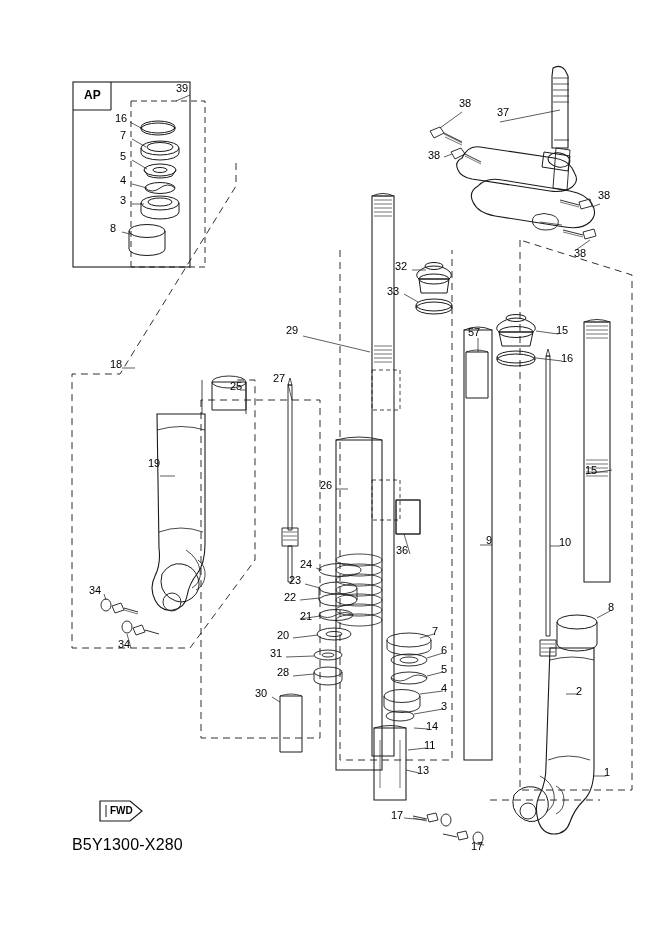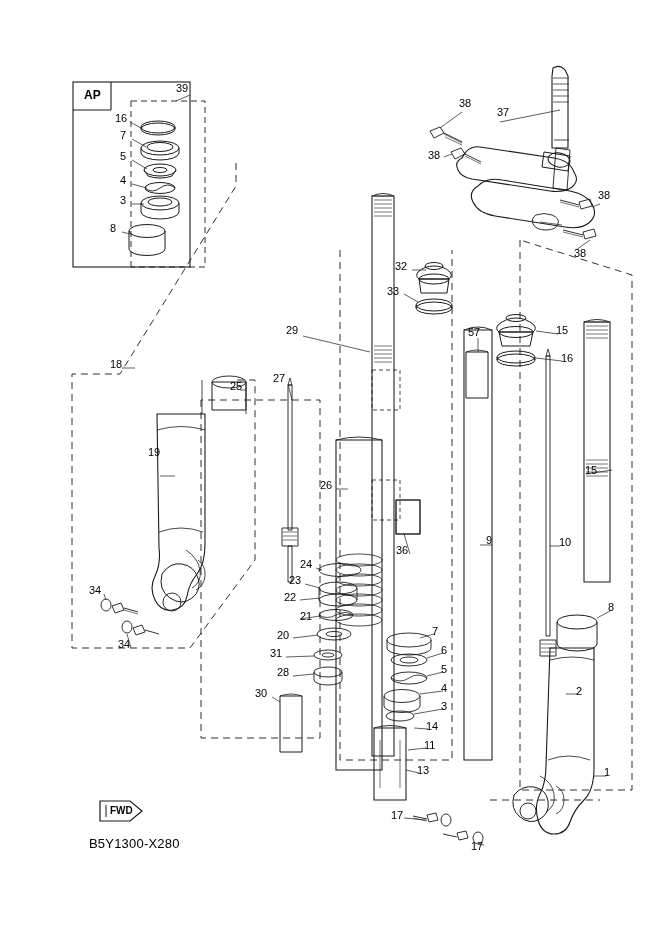--- a/index.html
+++ b/index.html
@@ -35,24 +35,23 @@
     line-height: 11px;
   }
   .apbox-label {
     position: absolute;
     font-size: 12px;
     font-weight: bold;
     color: #000;
   }
   .partcode {
     position: absolute;
-    font-size: 13px;
+    font-size: 16px;
     color: #000;
     letter-spacing: 0.2px;
-    margin-left: 17px;
   }
   .fwdtext {
     position: absolute;
     font-size: 10px;
     font-weight: bold;
     color: #000;
   }
 </style>
 </head>
 <body>
@@ -361,21 +360,21 @@
   <div class="callout" style="left:574px; top:248px;">38</div>
   <div class="callout" style="left:395px; top:261px;">32</div>
   <div class="callout" style="left:387px; top:286px;">33</div>
   <div class="callout" style="left:556px; top:325px;">15</div>
   <div class="callout" style="left:561px; top:353px;">16</div>
   <div class="callout" style="left:286px; top:325px;">29</div>
   <div class="callout" style="left:468px; top:327px;">57</div>
   <div class="callout" style="left:110px; top:359px;">18</div>
   <div class="callout" style="left:230px; top:381px;">25</div>
   <div class="callout" style="left:273px; top:373px;">27</div>
-  <div class="callout" style="left:148px; top:447px;">19</div>
+  <div class="callout" style="left:148px; top:458px;">19</div>
   <div class="callout" style="left:585px; top:465px;">15</div>
   <div class="callout" style="left:320px; top:480px;">26</div>
   <div class="callout" style="left:486px; top:535px;">9</div>
   <div class="callout" style="left:559px; top:537px;">10</div>
   <div class="callout" style="left:396px; top:545px;">36</div>
   <div class="callout" style="left:300px; top:559px;">24</div>
   <div class="callout" style="left:289px; top:575px;">23</div>
   <div class="callout" style="left:284px; top:592px;">22</div>
   <div class="callout" style="left:284px; top:611px;margin-left:16px;">21</div>
   <div class="callout" style="left:277px; top:630px;">20</div>

